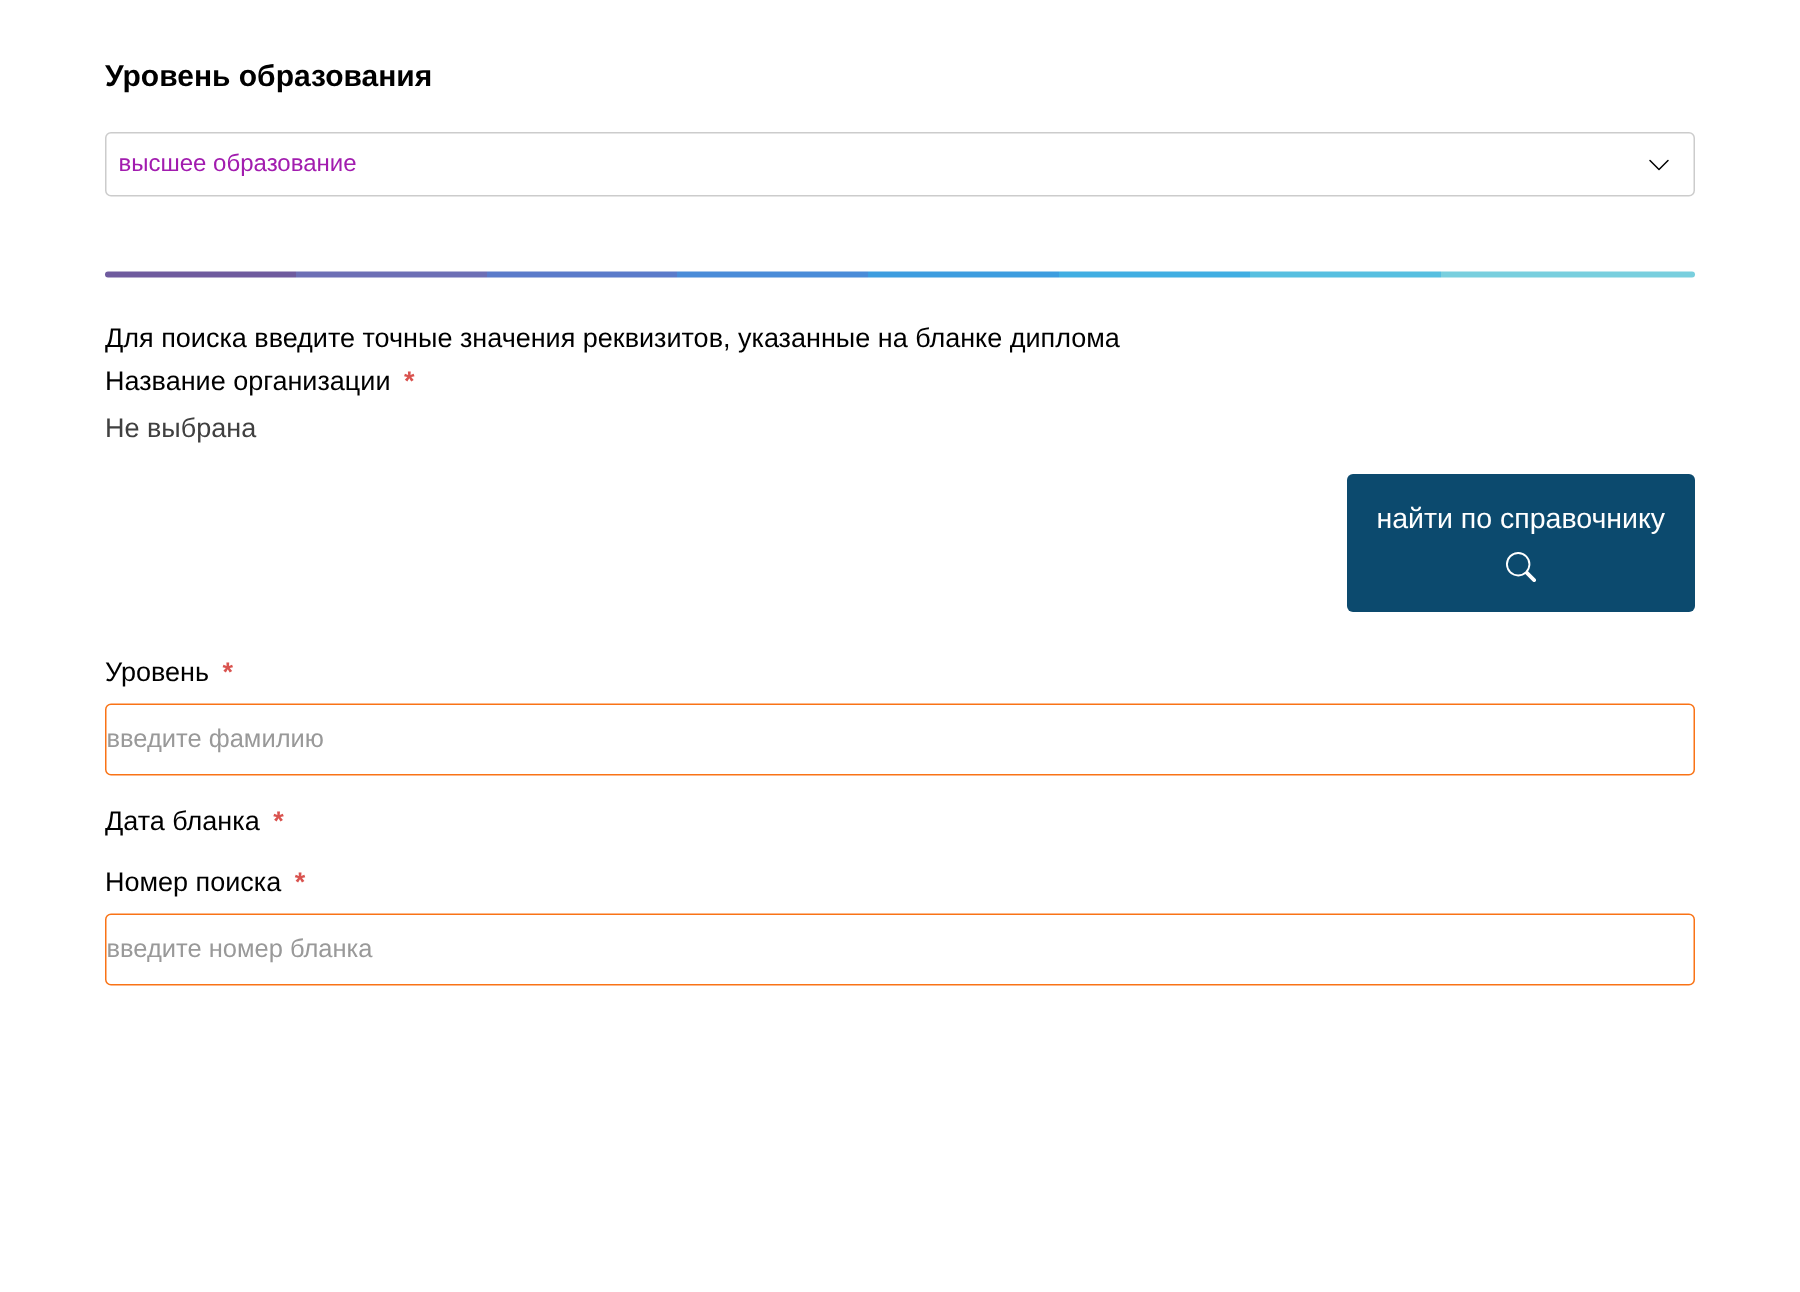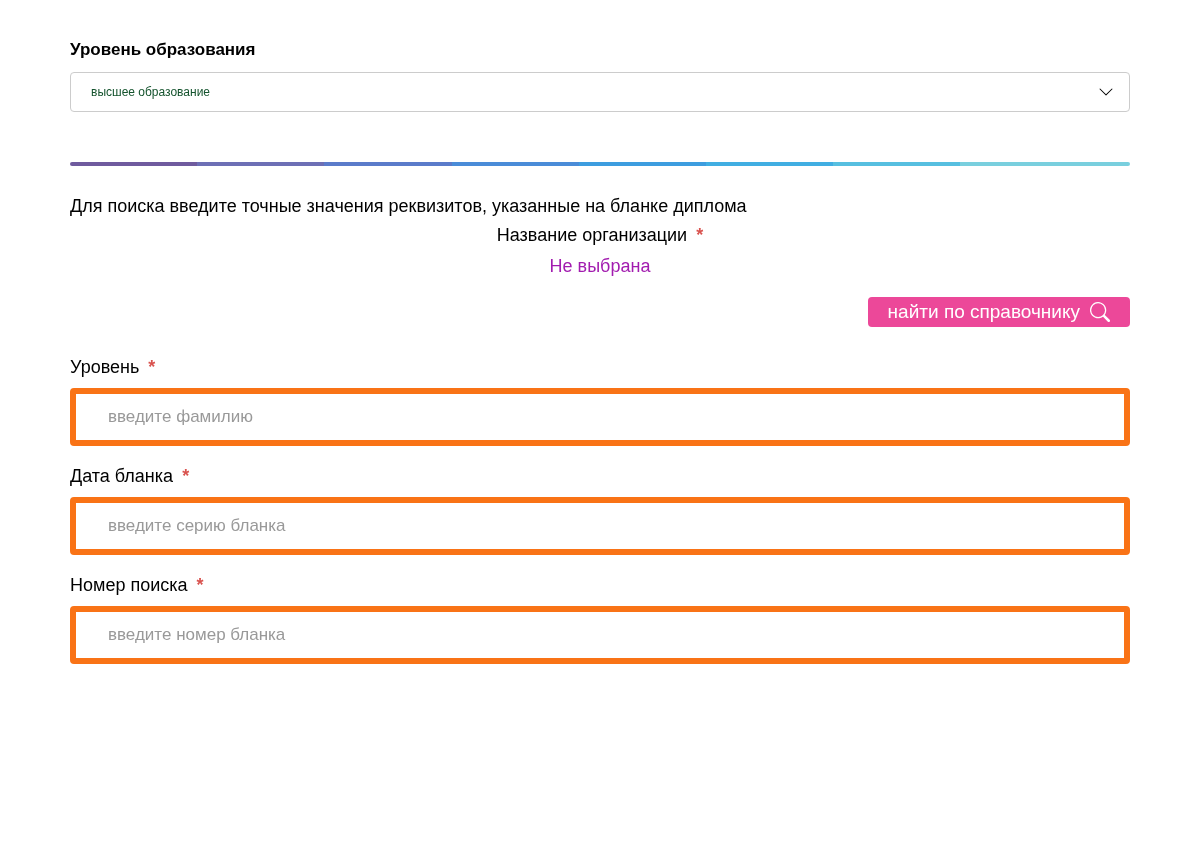--- a/index.html
+++ b/index.html
@@ -12,43 +12,43 @@
       font-size: 16px;
       color: #333;
       background: #fff;
       padding: 40px 70px;
     }
     .form-group {
       margin-bottom: 20px;
     }
     .label-bold {
       font-weight: bold;
-      font-size: 17px;
-      color: #000;
-      margin-bottom: 12px;
+      font-size: 20px;
+      color: #000;
+      margin-bottom: 25px;
       display: block;
     }
     .label-normal {
       font-size: 18px;
       color: #000;
       margin-bottom: 10px;
       display: block;
     }
     .label-normal .required {
       color: #d9534f;
       font-size: 18px;
       font-weight: bold;
       vertical-align: top;
       margin-left: 4px;
     }
     .form-select {
       width: 100%;
-      padding: 12px 20px;
-      font-size: 12px;
-      color: #14532d;
+      padding: 12px 8px;
+      font-size: 16px;
+      color: #a21caf;
       border: 1px solid #ccc;
       border-radius: 4px;
       background: #fff;
       appearance: none;
       -webkit-appearance: none;
       cursor: pointer;
     }
     .select-wrapper {
       position: relative;
     }
@@ -76,46 +76,47 @@
       margin-bottom: 30px;
       border-radius: 2px;
     }
     .hint-text {
       font-size: 18px;
       color: #000;
       margin-bottom: 8px;
     }
     .value-text {
       font-size: 18px;
-      color: #a21caf;
+      color: #404040;
       margin-bottom: 20px;
     }
     .button-row {
       display: flex;
       justify-content: flex-end;
       margin-bottom: 30px;
     }
     .btn-lookup {
-      background: #ec4899;
+      background: #0c4a6e;
       color: #fff;
       border: none;
       border-radius: 4px;
-      padding: 4px 20px;
+      padding: 20px 20px;
       font-size: 19px;
       cursor: pointer;
       display: inline-flex;
       align-items: center;
       gap: 10px;
+      flex-direction: column;
     }
     .form-control {
       width: 100%;
-      padding: 13px 32px;
+      padding: 13px 0;
       font-size: 17px;
       color: #b91c1c;
-      border: 6px solid #f97316;
+      border: 1px solid #f97316;
       border-radius: 4px;
       background: #fff;
     }
     .form-control::placeholder {
       color: #999;
     }
     .input-group {
       display: flex;
       width: 100%;
     }
@@ -154,21 +155,21 @@
           <path d="M1.646 4.646a.5.5 0 0 1 .708 0L8 10.293l5.646-5.647a.5.5 0 0 1 .708.708l-6 6a.5.5 0 0 1-.708 0l-6-6a.5.5 0 0 1 0-.708z"></path>
         </svg>
     </span>
   </div>
 </div>
 
 <div class="divider"></div>
 
 <div class="hint-text">Для поиска введите точные значения реквизитов, указанные на бланке диплома</div>
 
-<div class="form-group" style="margin-bottom:8px;text-align:center;">
+<div class="form-group" style="margin-bottom:8px;">
   <label class="label-normal">
     <span>Название организации</span>
     <span class="required">*</span>
   </label>
   <div class="value-text">Не выбрана</div>
 </div>
 
 <div class="button-row">
   <button class="btn-lookup">
     <span>найти по справочнику</span>
@@ -186,21 +187,20 @@
     <span class="required">*</span>
   </label>
   <input type="text" class="form-control" placeholder="введите фамилию" style="">
 </div>
 
 <div class="form-group">
   <label class="label-normal">
     <span>Дата бланка</span>
     <span class="required">*</span>
   </label>
-  <input type="text" class="form-control" placeholder="введите серию бланка" style="">
 </div>
 
 <div class="form-group">
   <label class="label-normal">
     <span>Номер поиска</span>
     <span class="required">*</span>
   </label>
   <input type="text" class="form-control" placeholder="введите номер бланка" style="">
 </div>
 

